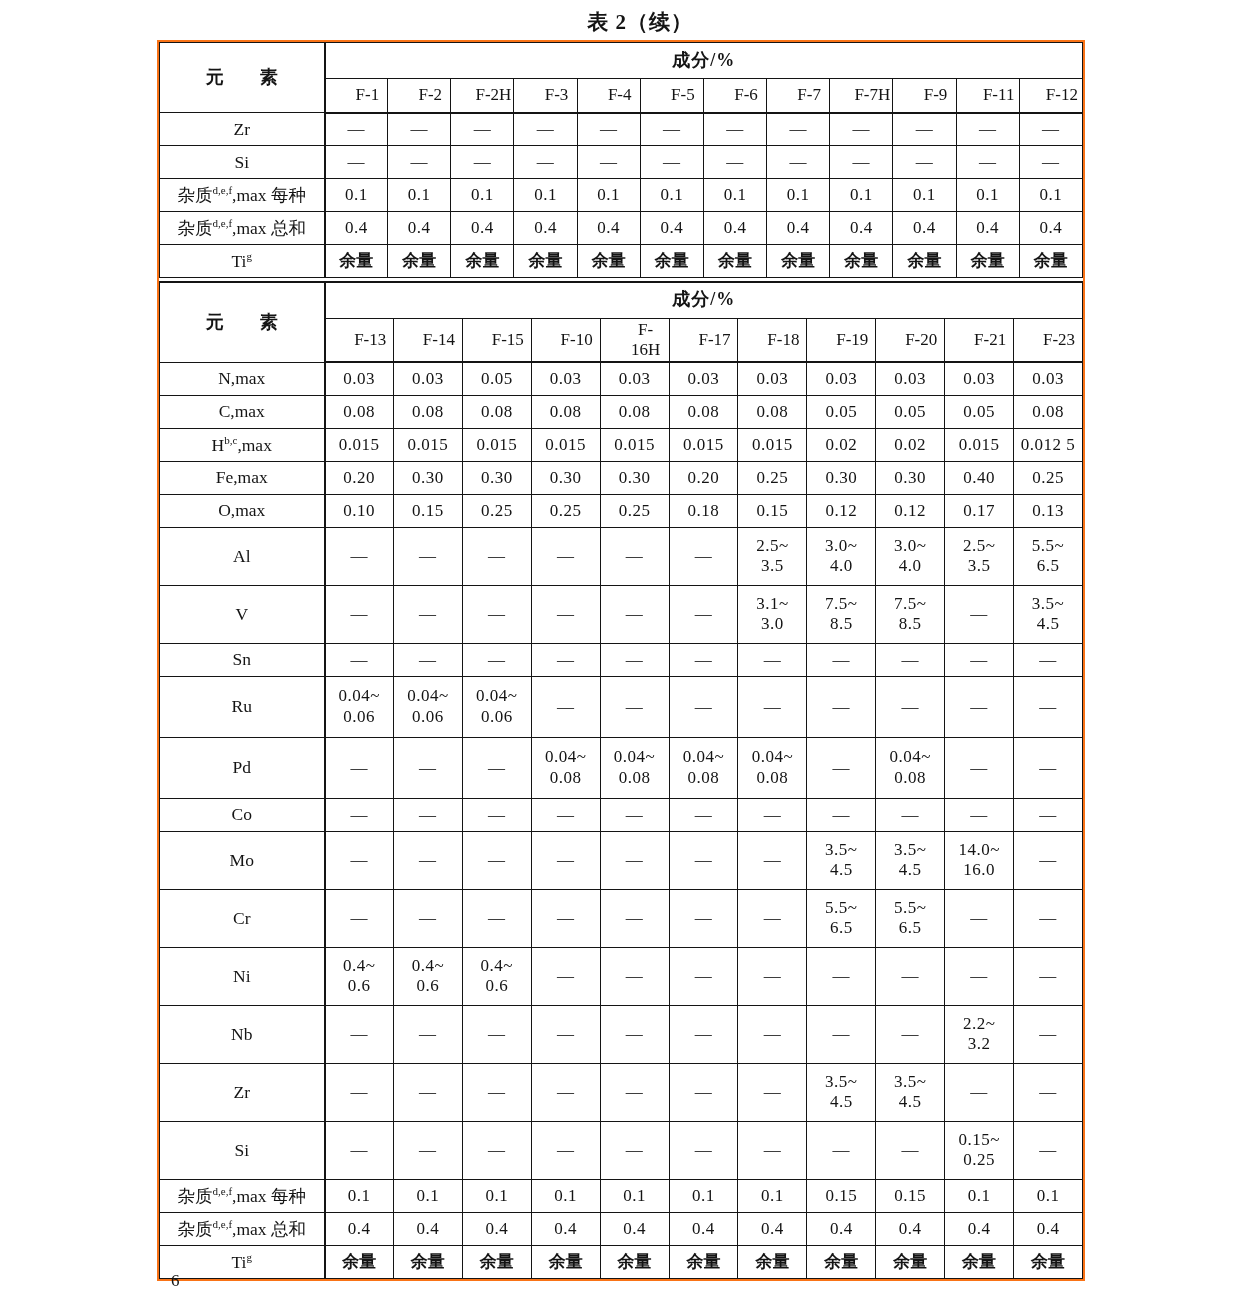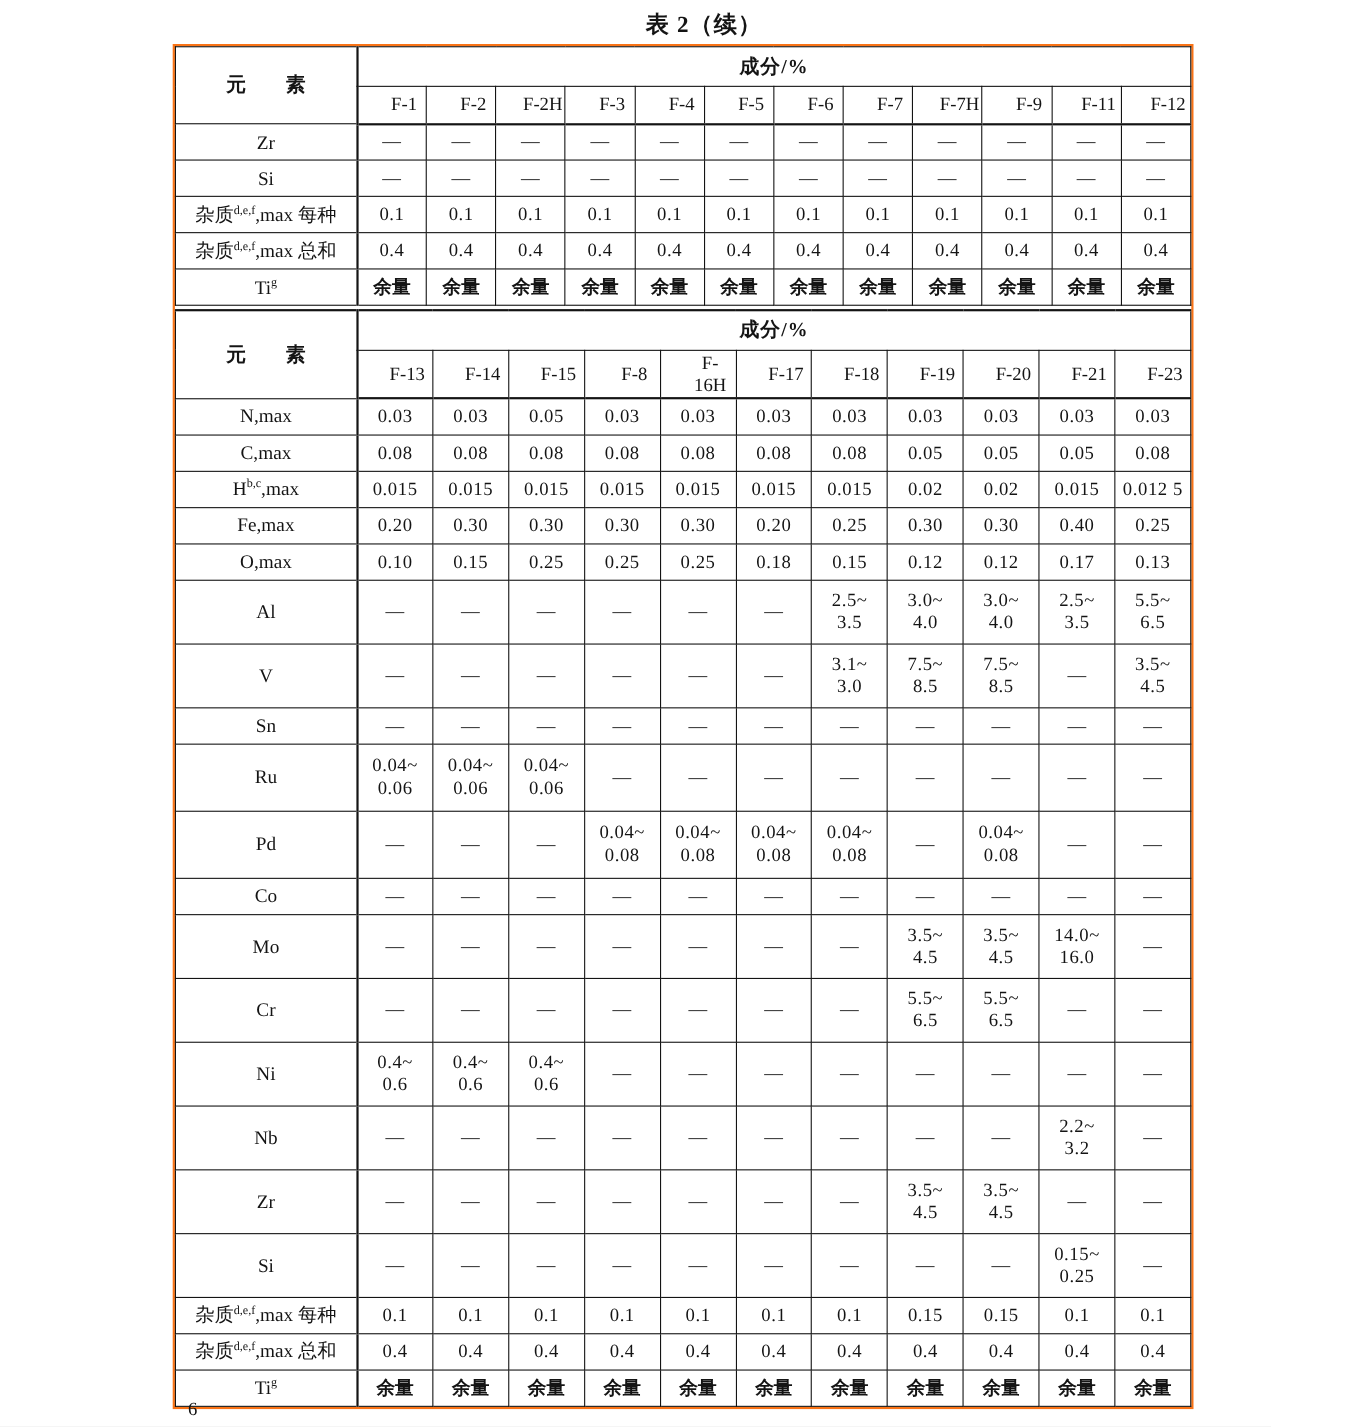--- a/index.html
+++ b/index.html
@@ -221,21 +221,21 @@
         </colgroup>
         <thead>
           <tr class="comp-row">
             <th class="element-header" rowspan="2">元　　素</th>
             <th class="comp-header" colspan="11">成分/%</th>
           </tr>
           <tr class="col-row">
             <th>F-13</th>
             <th>F-14</th>
             <th>F-15</th>
-            <th>F-8</th>
+            <th>F-10</th>
             <th>F-16H</th>
             <th>F-17</th>
             <th>F-18</th>
             <th>F-19</th>
             <th>F-20</th>
             <th>F-21</th>
             <th>F-23</th>
           </tr>
         </thead>
         <tbody>

